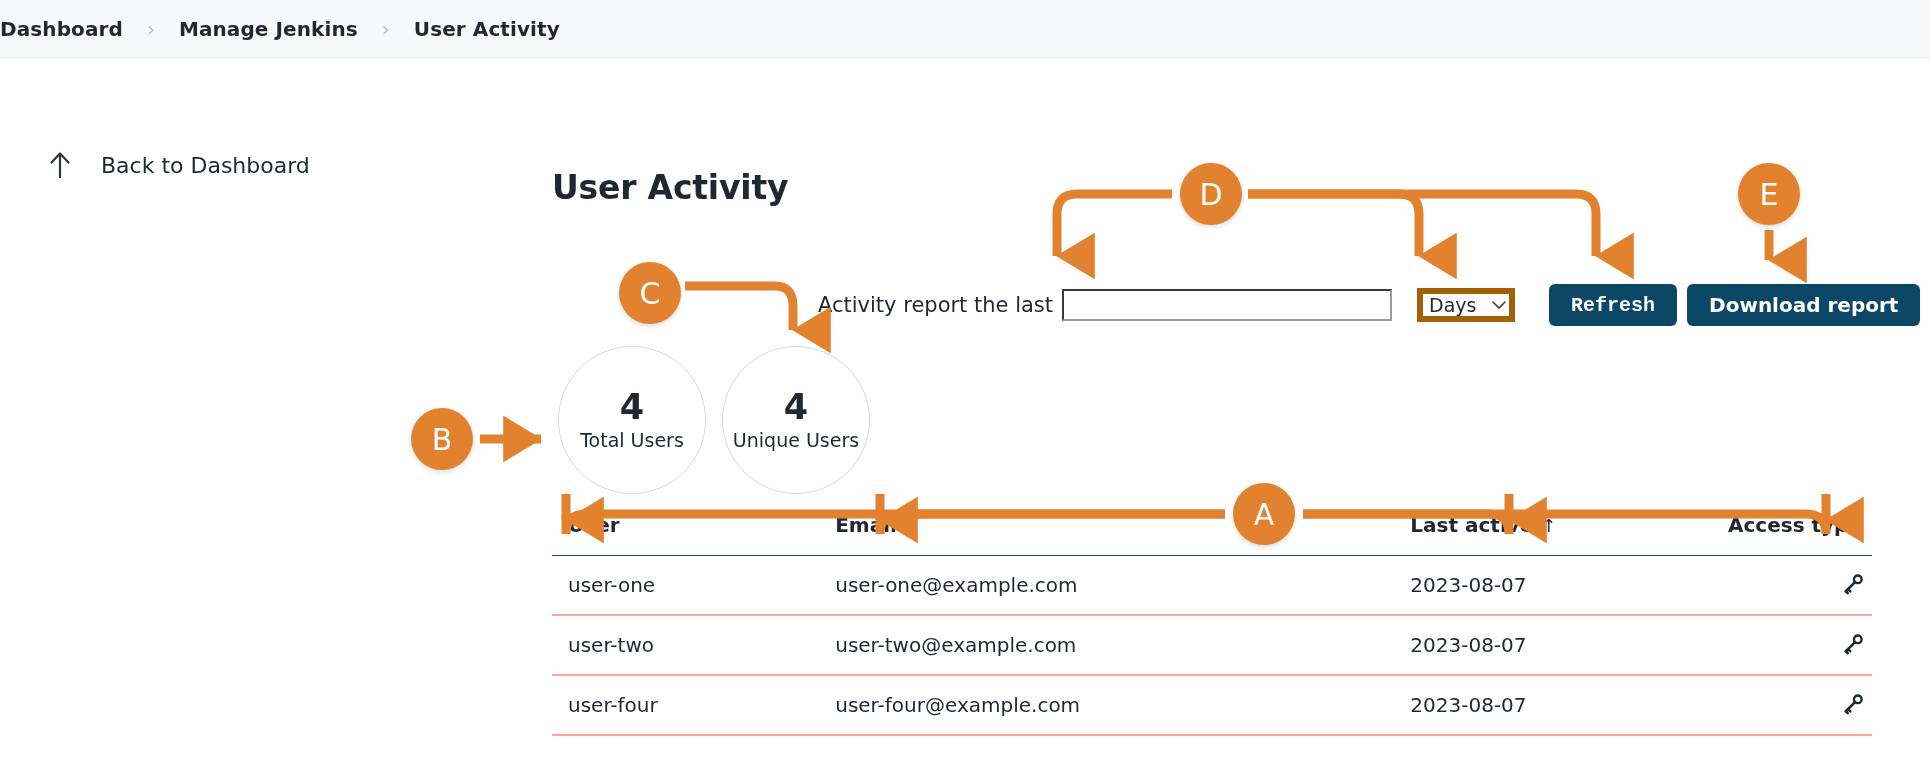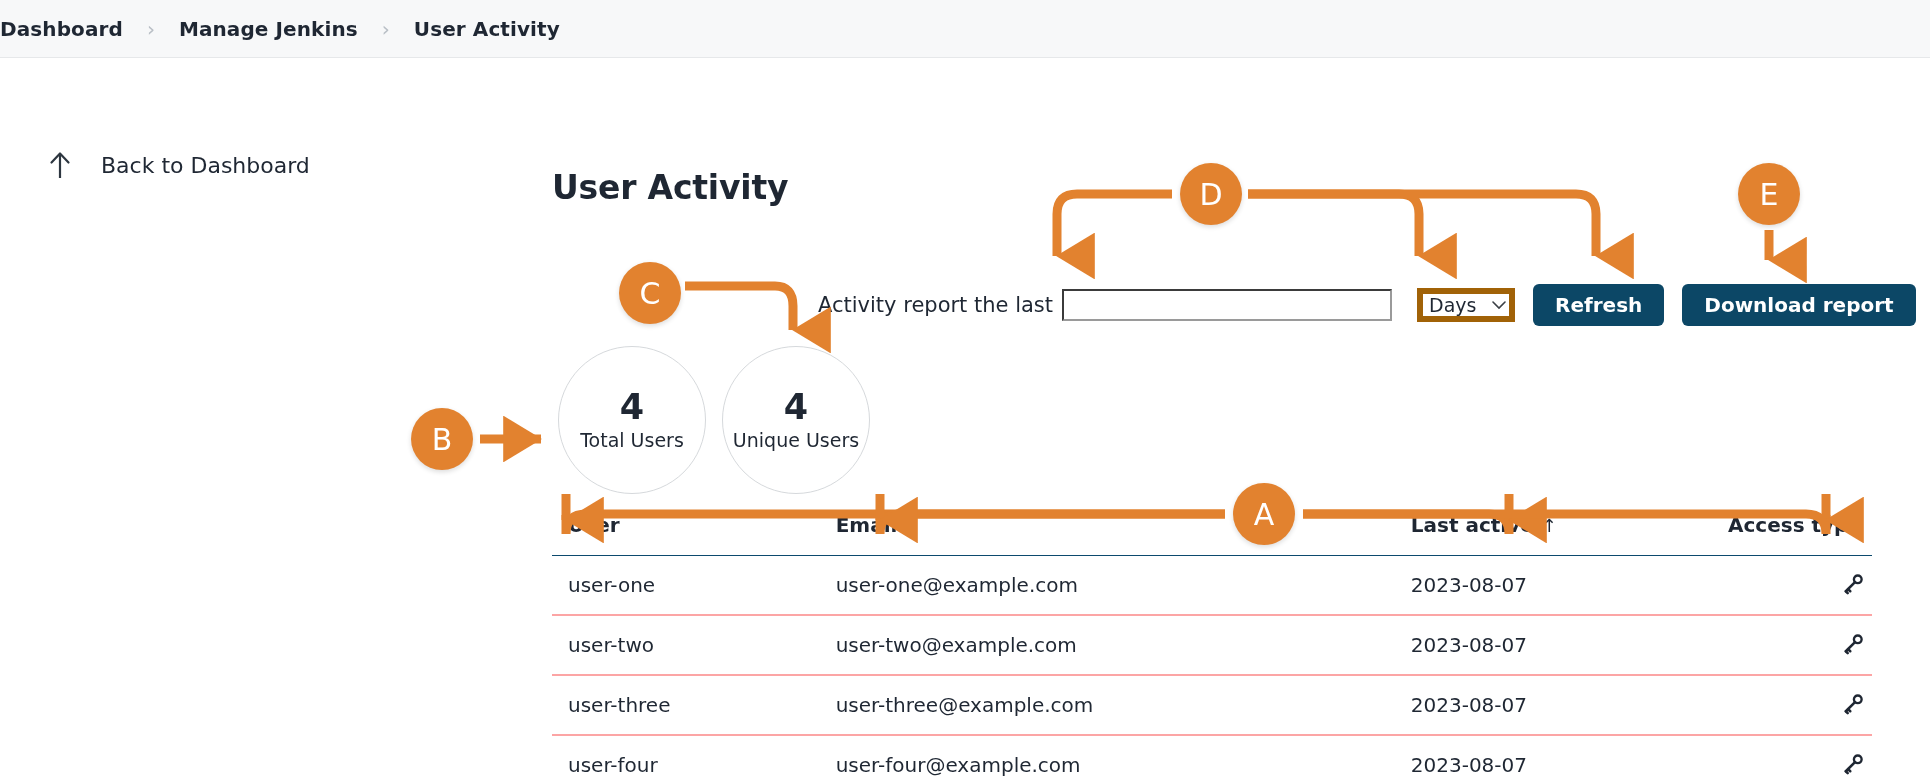--- a/index.html
+++ b/index.html
@@ -131,22 +131,22 @@
     border:none;
     border-radius:6px;
     font-size:20px;
     font-family:"DejaVu Sans", sans-serif;
     font-weight:700;
     height:42px;
     padding:0 22px;
     cursor:pointer;
     white-space:nowrap;
   }
-  #refresh-button { margin-left:18px; }
-  #download-report-button { margin-left:18px; }
+  #refresh-button { margin-left:34px;font-family:Liberation Mono, monospace; }
+  #download-report-button { margin-left:10px; }
 
   
   .stat-circle {
     position:absolute;
     width:148px; height:148px;
     border:1px solid #d6d9dc;
     border-radius:50%;
     background:#ffffff;
     display:flex;
     flex-direction:column;
@@ -305,31 +305,20 @@
           <td>user-two@example.com</td>
           <td>2023-08-07</td>
           <td class="cell-access"><svg class="key-icon" viewBox="0 0 24 24">
               <circle cx="17.2" cy="6.9" r="4.2" fill="none" stroke="#1f2733" stroke-width="2.6"></circle>
               <path d="M14.2 9.9 L4.2 19.9" stroke="#1f2733" stroke-width="2.8" stroke-linecap="round"></path>
               <path d="M6.6 17.5 L9.0 19.9" stroke="#1f2733" stroke-width="2.8" stroke-linecap="round"></path>
               <path d="M4.2 19.9 L6.2 21.9" stroke="#1f2733" stroke-width="2.8" stroke-linecap="round"></path>
             </svg></td>
         </tr>
         <tr>
-          <td>user-three</td>
-          <td>user-three@example.com</td>
-          <td>2023-08-07</td>
-          <td class="cell-access"><svg class="key-icon" viewBox="0 0 24 24">
-              <circle cx="17.2" cy="6.9" r="4.2" fill="none" stroke="#1f2733" stroke-width="2.6"></circle>
-              <path d="M14.2 9.9 L4.2 19.9" stroke="#1f2733" stroke-width="2.8" stroke-linecap="round"></path>
-              <path d="M6.6 17.5 L9.0 19.9" stroke="#1f2733" stroke-width="2.8" stroke-linecap="round"></path>
-              <path d="M4.2 19.9 L6.2 21.9" stroke="#1f2733" stroke-width="2.8" stroke-linecap="round"></path>
-            </svg></td>
-        </tr>
-        <tr>
           <td>user-four</td>
           <td>user-four@example.com</td>
           <td>2023-08-07</td>
           <td class="cell-access"><svg class="key-icon" viewBox="0 0 24 24">
               <circle cx="17.2" cy="6.9" r="4.2" fill="none" stroke="#1f2733" stroke-width="2.6"></circle>
               <path d="M14.2 9.9 L4.2 19.9" stroke="#1f2733" stroke-width="2.8" stroke-linecap="round"></path>
               <path d="M6.6 17.5 L9.0 19.9" stroke="#1f2733" stroke-width="2.8" stroke-linecap="round"></path>
               <path d="M4.2 19.9 L6.2 21.9" stroke="#1f2733" stroke-width="2.8" stroke-linecap="round"></path>
             </svg></td>
         </tr>

